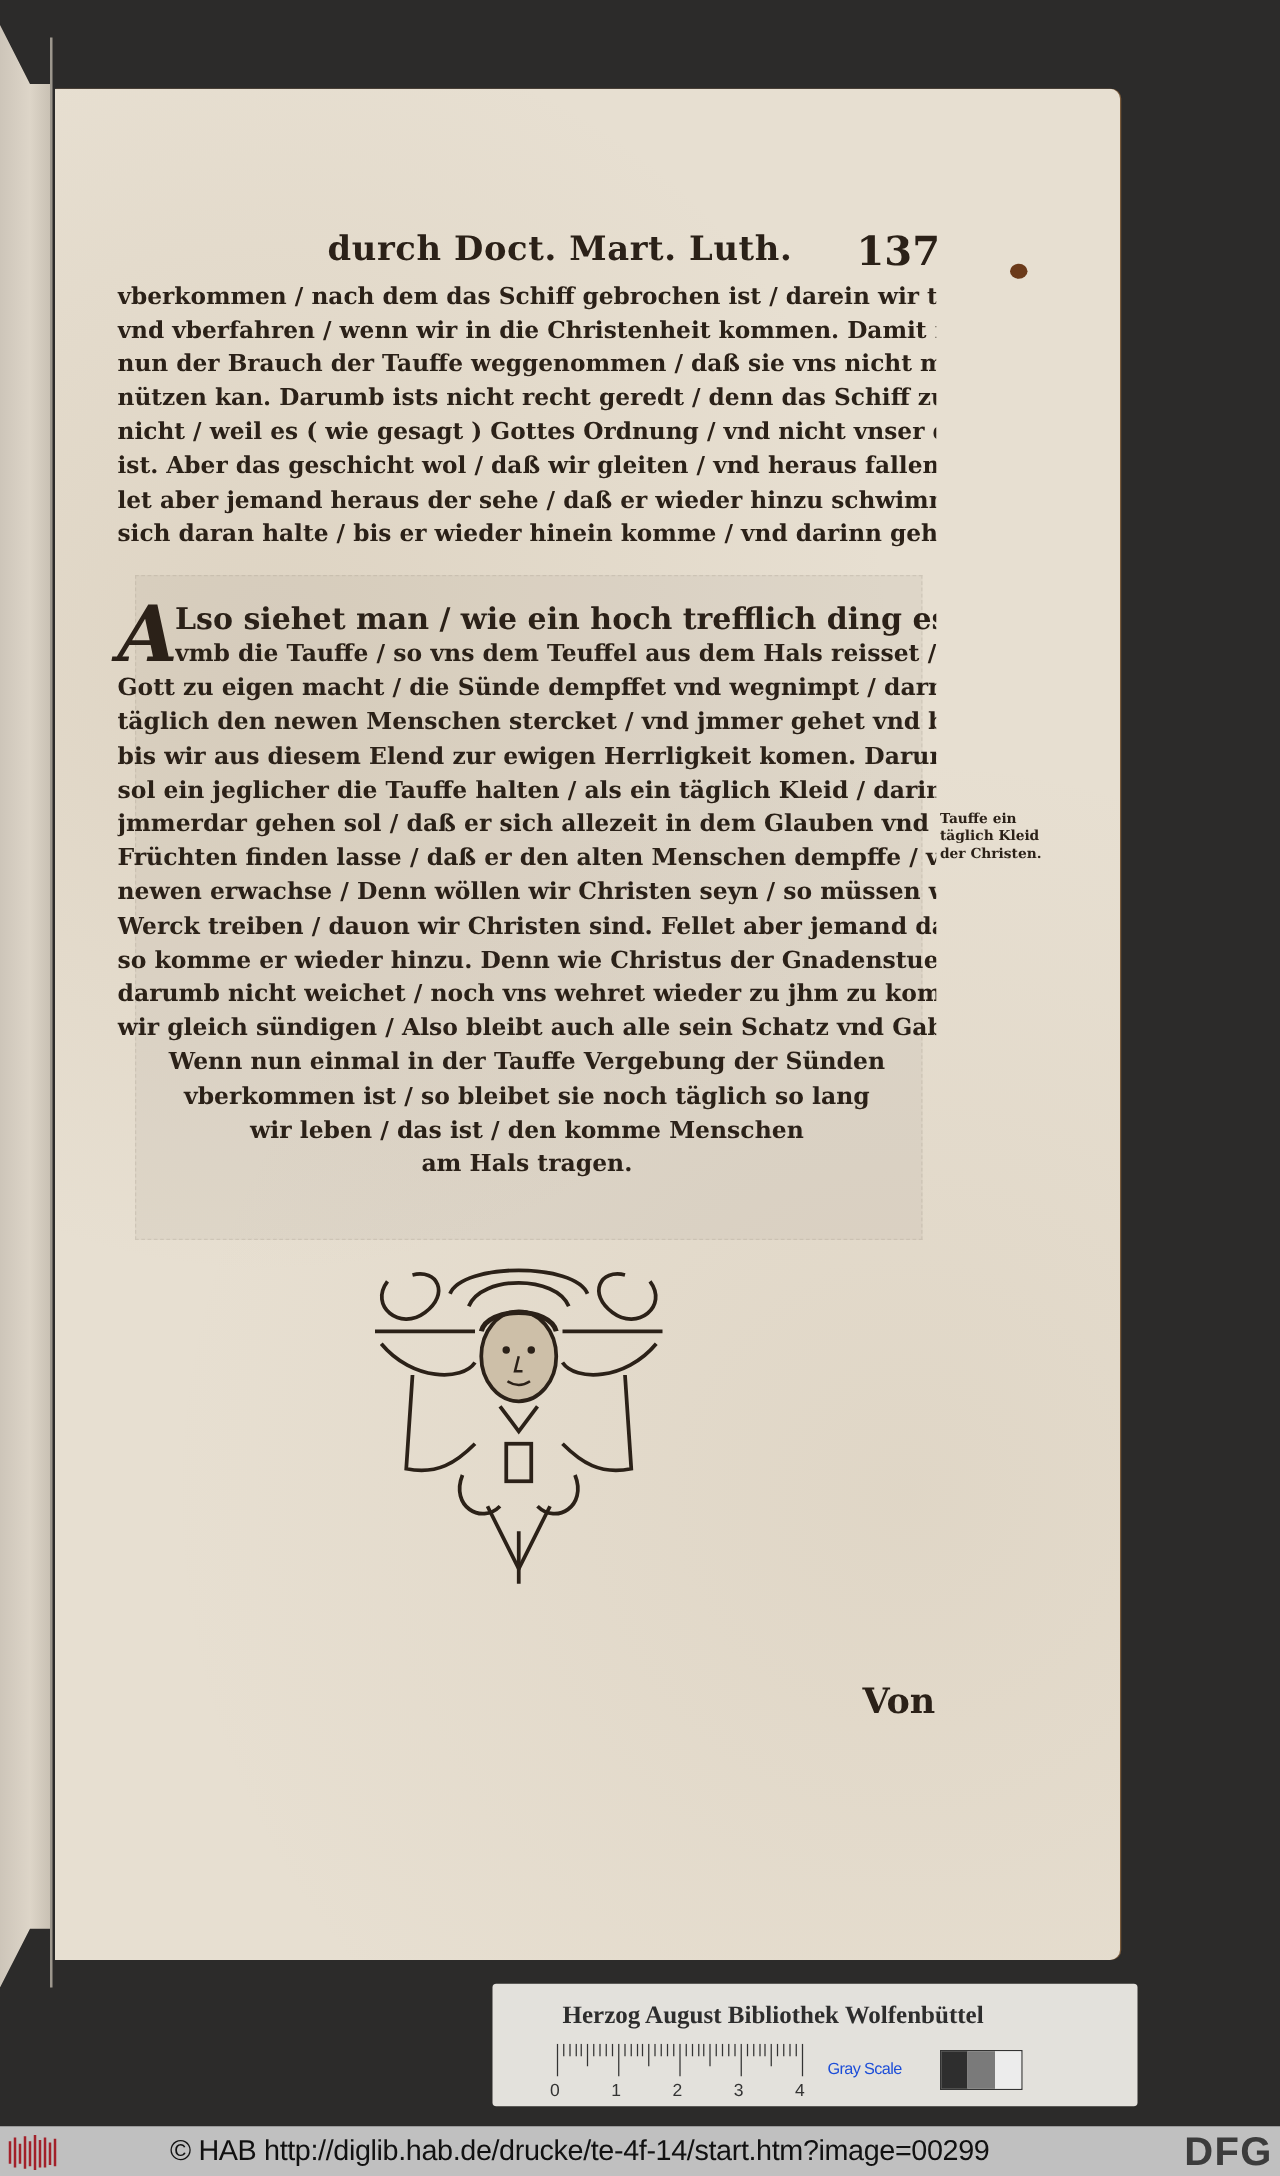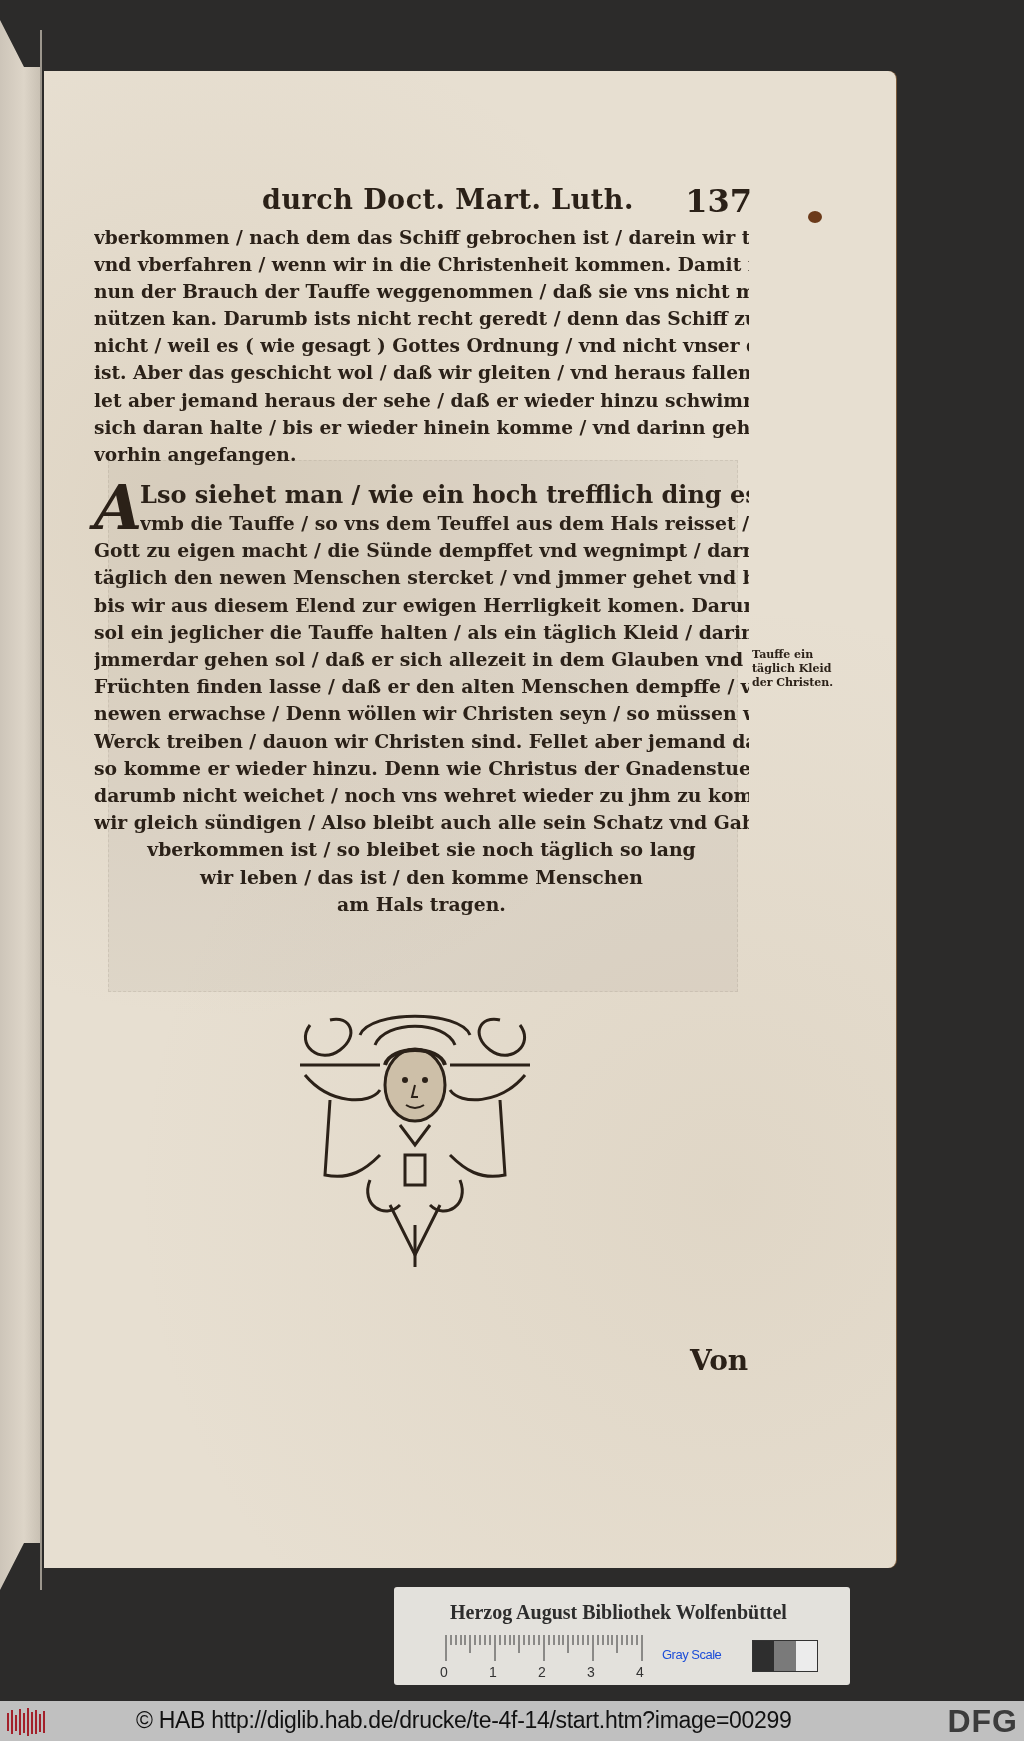--- a/index.html
+++ b/index.html
@@ -54,21 +54,21 @@
     color:#2b2118;
   }
   .centered { text-align:center !important; text-align-last:center !important; }
   .marginal {
     position:absolute; left:752px; top:648px; width:90px;
     font-size:11px; line-height:14px; text-align:left; color:#2b2118; font-weight:bold;
   }
   .ornament { position:absolute; left:290px; top:1005px; width:250px; height:265px; }
   .catchword { position:absolute; left:690px; top:1344px; font-size:28px; }
   .calibration {
-    position:absolute; left:394px; top:1587px; width:456px; height:98px;
+    position:absolute; left:394px; top:1587px; width:516px; height:98px;
     background:#e3e1dc; border-radius:3px;
   }
   .cal-title {
     position:absolute; left:56px; top:14px; font-family:"Liberation Serif", serif;
     font-weight:bold; font-size:20px; color:#2d2d2d; white-space:nowrap;
   }
   .ruler { position:absolute; left:50px; top:48px; width:200px; height:40px; }
   .gray-label { position:absolute; left:268px; top:60px; font-family:"Liberation Sans", sans-serif; font-size:13px; color:#1d4ed8; letter-spacing:-0.5px; }
   .gray-swatches { position:absolute; left:358px; top:53px; width:64px; height:30px; border:1.5px solid #333; display:flex; }
   .gray-swatches span { flex:1; }
@@ -103,38 +103,38 @@
 
 <div class="para para1 text">
   <span class="line">vberkommen / nach dem das Schiff gebrochen ist / darein wir treten</span>
   <span class="line">vnd vberfahren / wenn wir in die Christenheit kommen. Damit ist</span>
   <span class="line">nun der Brauch der Tauffe weggenommen / daß sie vns nicht mehr</span>
   <span class="line">nützen kan. Darumb ists nicht recht geredt / denn das Schiff zubricht</span>
   <span class="line">nicht / weil es ( wie gesagt ) Gottes Ordnung / vnd nicht vnser ding</span>
   <span class="line">ist. Aber das geschicht wol / daß wir gleiten / vnd heraus fallen / fel=</span>
   <span class="line">let aber jemand heraus der sehe / daß er wieder hinzu schwimme / vnd</span>
   <span class="line">sich daran halte / bis er wieder hinein komme / vnd darinn gehe / wie</span>
-  <span class="line" style="text-align-last:left;">vorhin angefangen.</span>
 </div>
 
 <div class="para para2 text">
   <span class="dropcap">A</span>
   <span class="line first">Lso siehet man / wie ein hoch trefflich ding es ist</span>
   <span class="line">vmb die Tauffe / so vns dem Teuffel aus dem Hals reisset /</span>
   <span class="line" style="clear:left">Gott zu eigen macht / die Sünde dempffet vnd wegnimpt / darnach</span>
   <span class="line">täglich den newen Menschen stercket / vnd jmmer gehet vnd bleibet /</span>
   <span class="line">bis wir aus diesem Elend zur ewigen Herrligkeit komen. Darumb</span>
   <span class="line">sol ein jeglicher die Tauffe halten / als ein täglich Kleid / darinn er</span>
   <span class="line">jmmerdar gehen sol / daß er sich allezeit in dem Glauben vnd seinen</span>
   <span class="line">Früchten finden lasse / daß er den alten Menschen dempffe / vnd im</span>
   <span class="line">newen erwachse / Denn wöllen wir Christen seyn / so müssen wir das</span>
   <span class="line">Werck treiben / dauon wir Christen sind. Fellet aber jemand dauon /</span>
   <span class="line">so komme er wieder hinzu. Denn wie Christus der Gnadenstuel</span>
   <span class="line">darumb nicht weichet / noch vns wehret wieder zu jhm zu kommen / ob</span>
   <span class="line centered">wir gleich sündigen / Also bleibt auch alle sein Schatz vnd Gabe.</span>
+  <span class="line centered">Wenn nun einmal in der Tauffe Vergebung der Sünden</span>
   <span class="line centered">vberkommen ist / so bleibet sie noch täglich so lang</span>
   <span class="line centered">wir leben / das ist / den komme Menschen</span>
   <span class="line centered">am Hals tragen.</span>
 </div>
 
 <div class="marginal">
   <div>Tauffe ein</div>
   <div>täglich Kleid</div>
   <div>der Christen.</div>
 </div>

